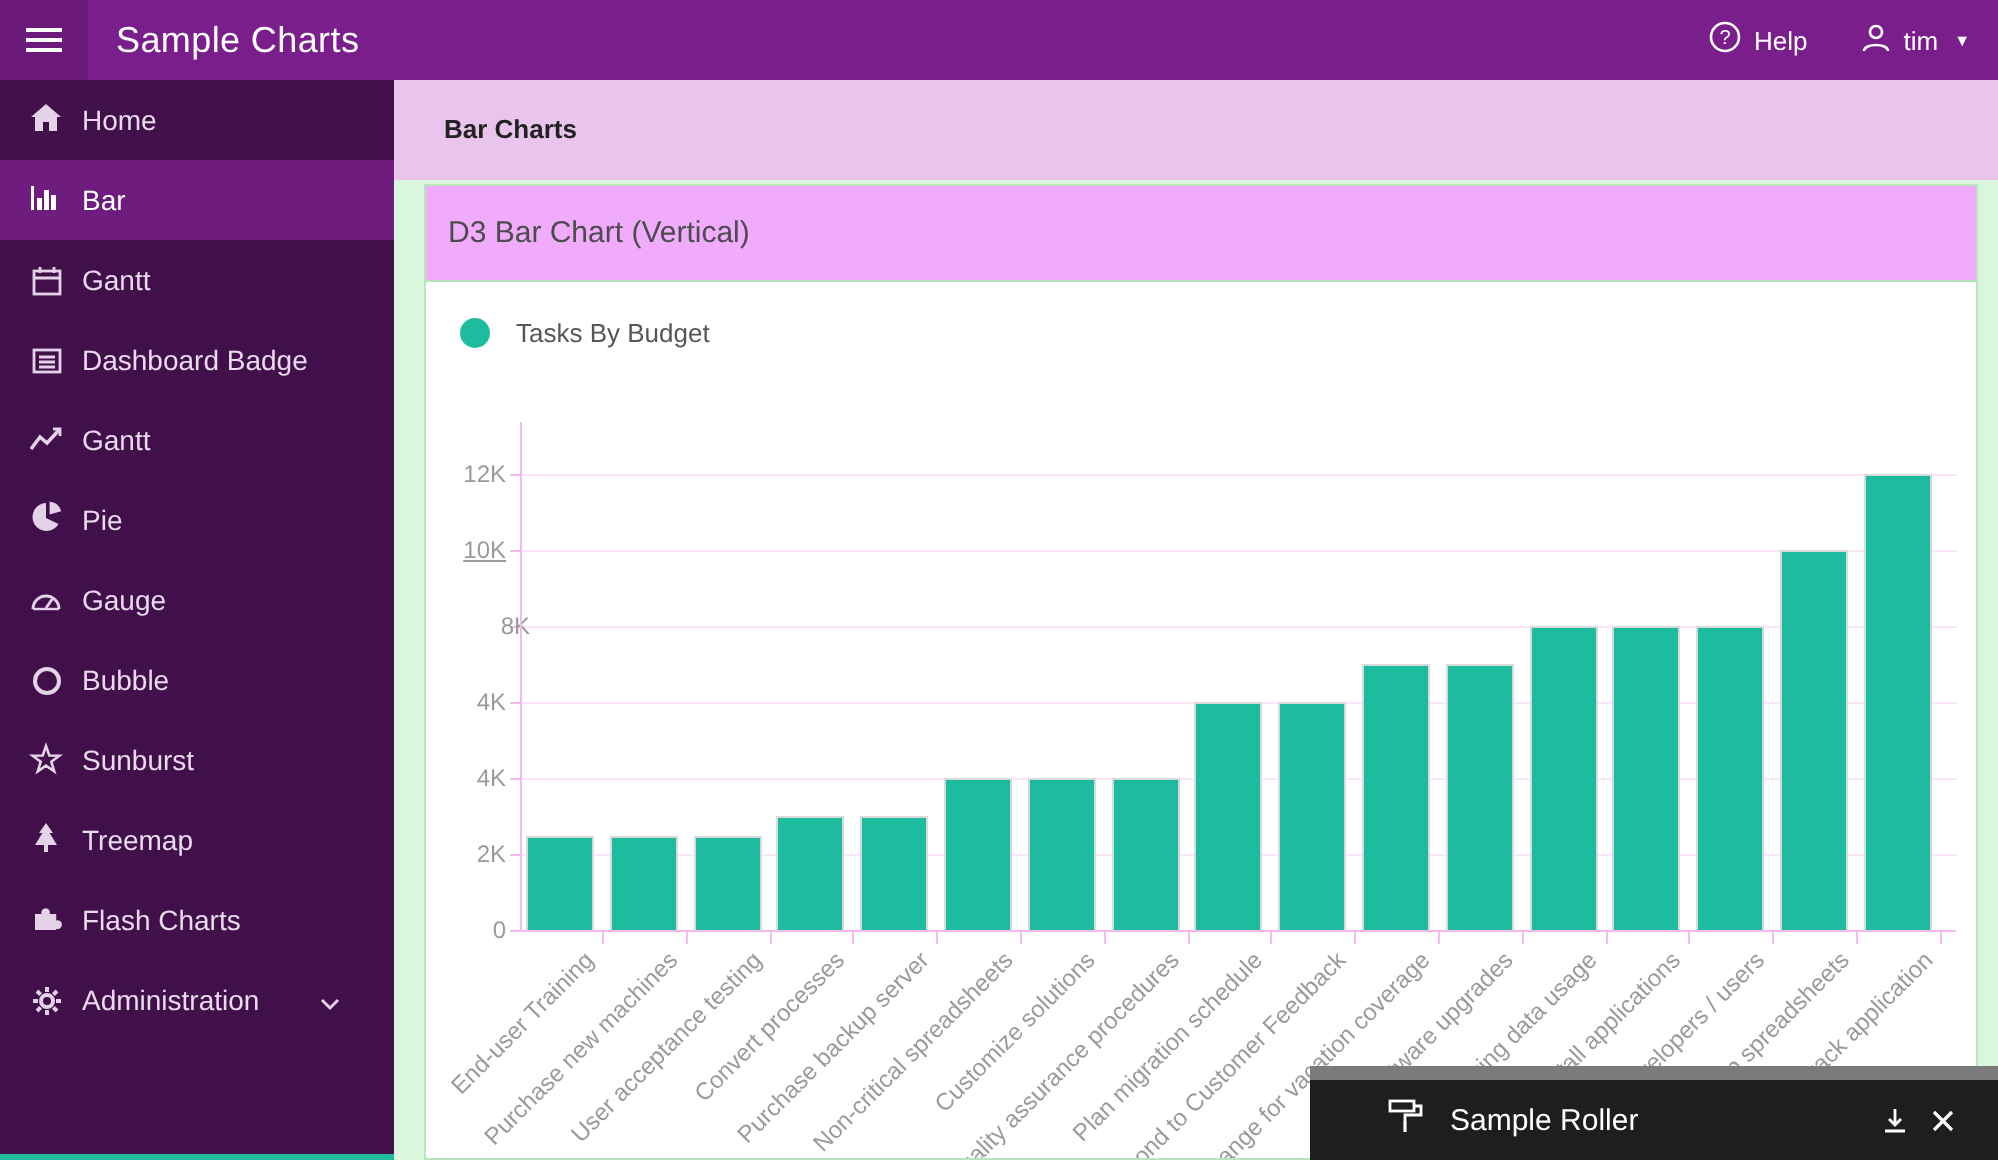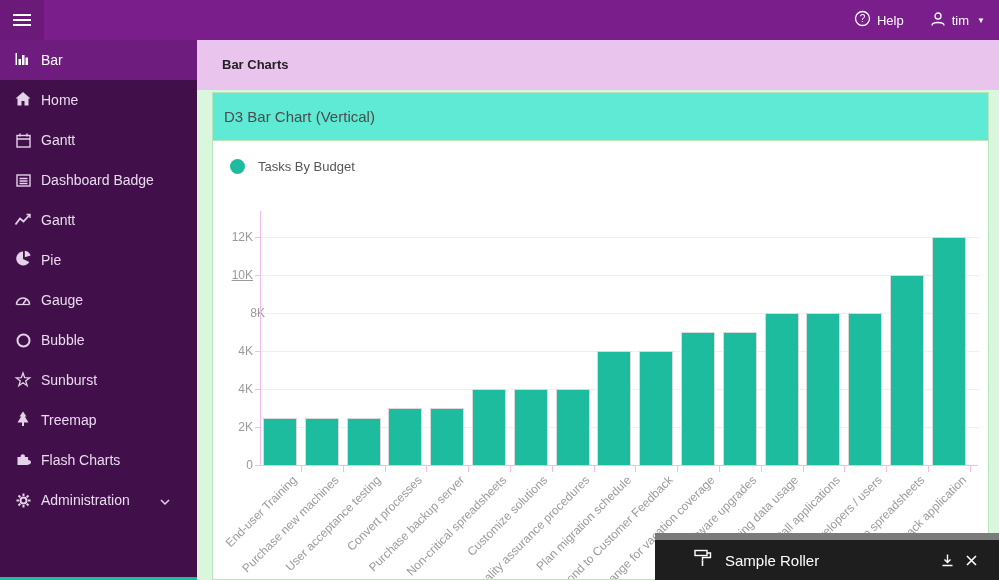--- a/index.html
+++ b/index.html
@@ -25,21 +25,21 @@
   .side-item.active svg { stroke:#fff; }
   .side-item.active .filled svg path, .side-item.active .filled svg rect { fill:#fff; }
   .side-chevron { position:absolute; right:14px; top:13px; }
   .bottom-strip { position:absolute; left:0; top:577px; width:197px; height:3px; background:#1dbc9e; z-index:6; }
 
   
   .page-band { position:absolute; left:197px; top:40px; width:802px; height:50px; background:#e9c4ec; }
   .page-title { font-size:13px; font-weight:bold; color:#222; line-height:50px; padding-left:25px; }
   .content { position:absolute; left:197px; top:90px; width:802px; height:490px; background:#daf6dc; }
   .card { position:absolute; left:15px; top:2px; width:777px; height:488px; background:#fff; border:1px solid #b9e5bd; overflow:hidden; }
-  .card-header { height:48px; background:#5eead4; border-bottom:1px solid #b9e5bd; }
+  .card-header { height:48px; background:#f0abfc; border-bottom:1px solid #b9e5bd; }
   .card-title { font-size:15px; color:#4c4c4c; line-height:48px; padding-left:11px; }
   .legend { position:absolute; left:17px; top:66px; display:flex; align-items:center; gap:13px; }
   .legend-dot { width:15px; height:15px; border-radius:50%; }
   .legend-label { font-size:13px; color:#565656; }
 
   
   .plot { position:absolute; left:0; top:0; width:775px; height:486px; }
   .gridline { position:absolute; height:1px; background:#fce8fa; }
   .axis-line-y { position:absolute; width:1px; background:#f6bbee; }
   .axis-line-x { position:absolute; height:1px; background:#f6bbee; }
@@ -58,20 +58,21 @@
 </style>
 </head>
 <body>
 
 <div class="topbar">
   <button class="hamburger">
       <span></span>
       <span></span>
       <span></span>
     </button>
+  <div class="app-title">Sample Charts</div>
   <div class="topbar-right">
     <button class="tb-btn">
       <span class="ic">
         <svg width="17" height="17" viewBox="0 0 17 17">
             <circle cx="8.5" cy="8.5" r="7" fill="none" stroke="#fff" stroke-width="1.3"></circle>
             <text x="8.5" y="12" text-anchor="middle" font-size="10" fill="#fff" font-family="Liberation Sans, sans-serif">?</text>
           </svg>
       </span>
       <span>Help</span>
     </button>
@@ -82,38 +83,38 @@
             <path d="M2 14.5 C2 10.5 14 10.5 14 14.5"></path>
           </svg>
       </span>
       <span>tim</span>
       <span class="caret">▼</span>
     </button>
   </div>
 </div>
 
 <nav class="sidebar" id="sidebar">
+    <div class="side-item">
+      <span class="ic">
+        <span class="filled"><svg width="18" height="18" viewBox="0 0 18 18">
+            <path d="M9 2 L16.5 8.5 H14.5 V15.5 H10.5 V11 H7.5 V15.5 H3.5 V8.5 H1.5 Z"></path>
+          </svg></span>
+      </span>
+      <span>Home</span>
+    </div>
     <div class="side-item active">
       <span class="ic">
         <span class="filled"><svg width="18" height="18" viewBox="0 0 18 18">
             <rect x="1.5" y="3" width="1.5" height="12"></rect>
             <rect x="4.5" y="9" width="2.5" height="6"></rect>
             <rect x="8" y="5" width="2.5" height="10"></rect>
             <rect x="11.5" y="7.5" width="2.5" height="7.5"></rect>
           </svg></span>
       </span>
       <span>Bar</span>
-    </div>
-    <div class="side-item">
-      <span class="ic">
-        <span class="filled"><svg width="18" height="18" viewBox="0 0 18 18">
-            <path d="M9 2 L16.5 8.5 H14.5 V15.5 H10.5 V11 H7.5 V15.5 H3.5 V8.5 H1.5 Z"></path>
-          </svg></span>
-      </span>
-      <span>Home</span>
     </div>
     <div class="side-item">
       <span class="ic">
         <svg width="17" height="17" viewBox="0 0 17 17" stroke-width="1.4">
           <rect x="2" y="3.5" width="13" height="11.5"></rect>
           <path d="M5 1.5 v3 M12 1.5 v3 M2 7 h13"></path>
         </svg>
       </span>
       <span>Gantt</span>
     </div>

